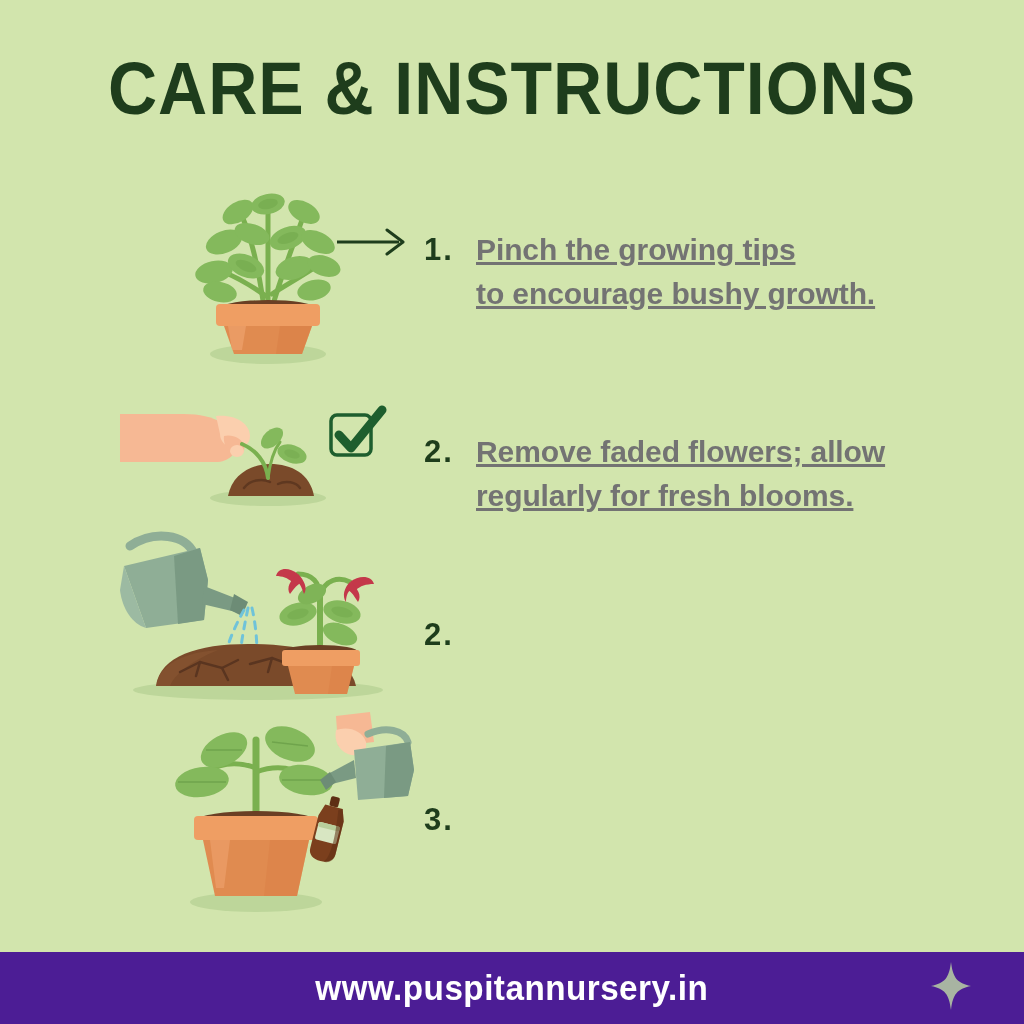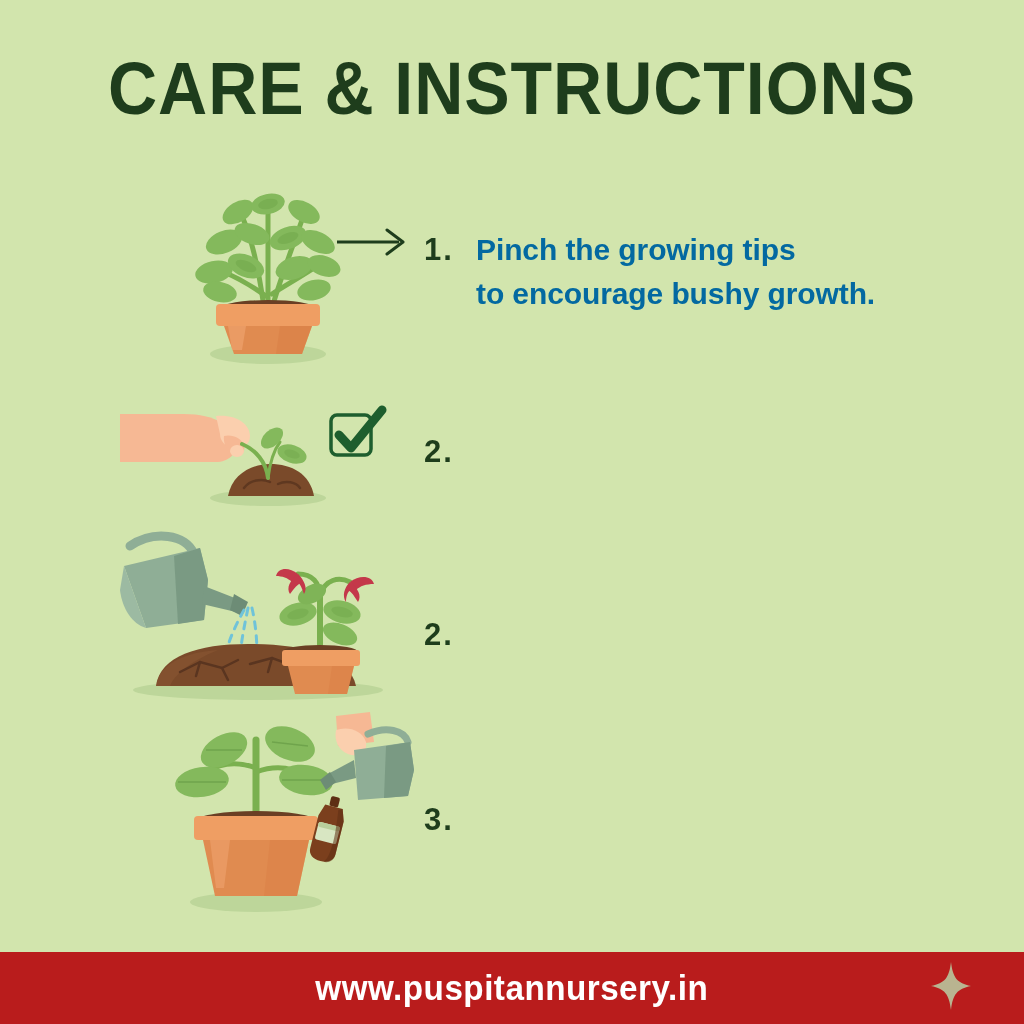--- a/index.html
+++ b/index.html
@@ -44,41 +44,42 @@
   .step-num {
     color: #1e3d1c;
     font-weight: 700;
     font-size: 31px;
     line-height: 44px;
     width: 52px;
     flex: 0 0 52px;
     letter-spacing: 2px;
   }
   .step-text {
-    color: #0369a1;
+    color: #737373;
     font-weight: 700;
     font-size: 30px;
     line-height: 44px;
     white-space: pre-line;
     letter-spacing: -0.1px;
+    text-decoration: underline;
   }
 
   .step1 { left: 424px; top: 228px; }
   .step2 { left: 424px; top: 430px; }
   .step3 { left: 424px; top: 613px; }
   .step4 { left: 424px; top: 798px; }
 
   
   .footer {
     position: absolute;
     left: 0;
     bottom: 0;
     width: 1024px;
     height: 72px;
-    background: #b91c1c;
+    background: #4c1d95;
     display: flex;
     align-items: center;
     justify-content: center;
   }
   .footer-url {
     color: #ffffff;
     font-family: "Liberation Sans Narrow", "Liberation Sans", sans-serif;
     font-weight: 700;
     font-size: 35px;
     letter-spacing: 0.5px;
@@ -297,20 +298,22 @@
   </div>
 
   <div class="step step1">
     <div class="step-num">1.</div>
     <div class="step-text">Pinch the growing tips
 to encourage bushy growth.</div>
   </div>
 
   <div class="step step2">
     <div class="step-num">2.</div>
+    <div class="step-text">Remove faded flowers; allow
+regularly for fresh blooms.</div>
   </div>
 
   <div class="step step3">
     <div class="step-num">2.</div>
   </div>
 
   <div class="step step4">
     <div class="step-num">3.</div>
   </div>
 

